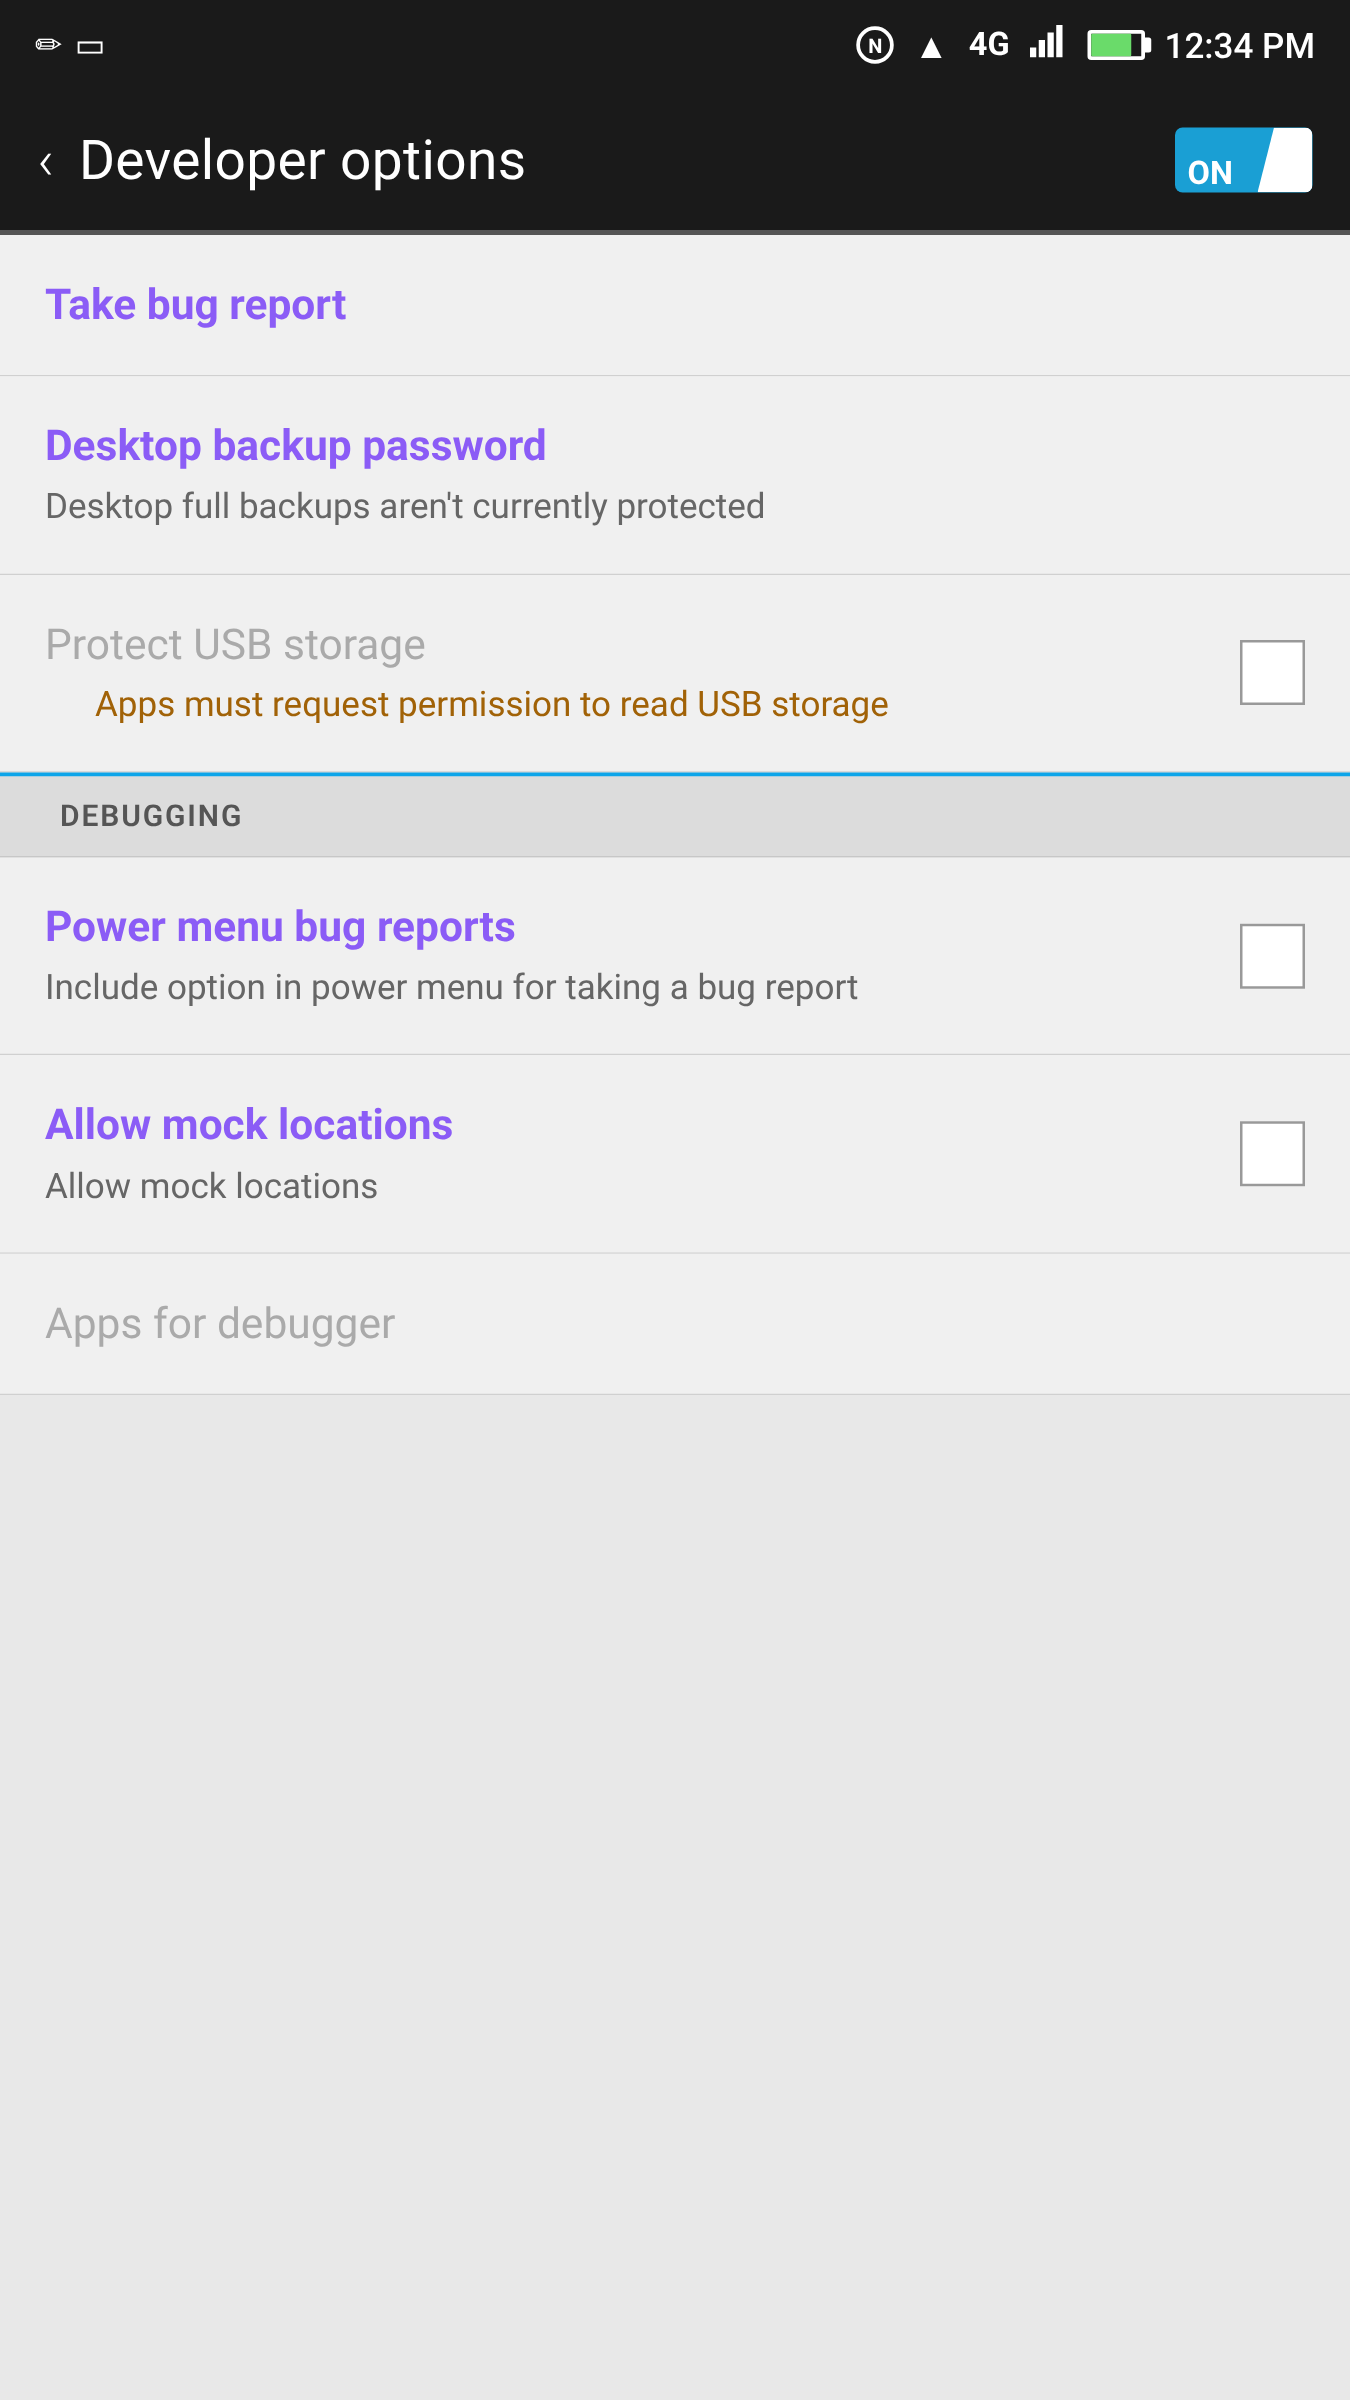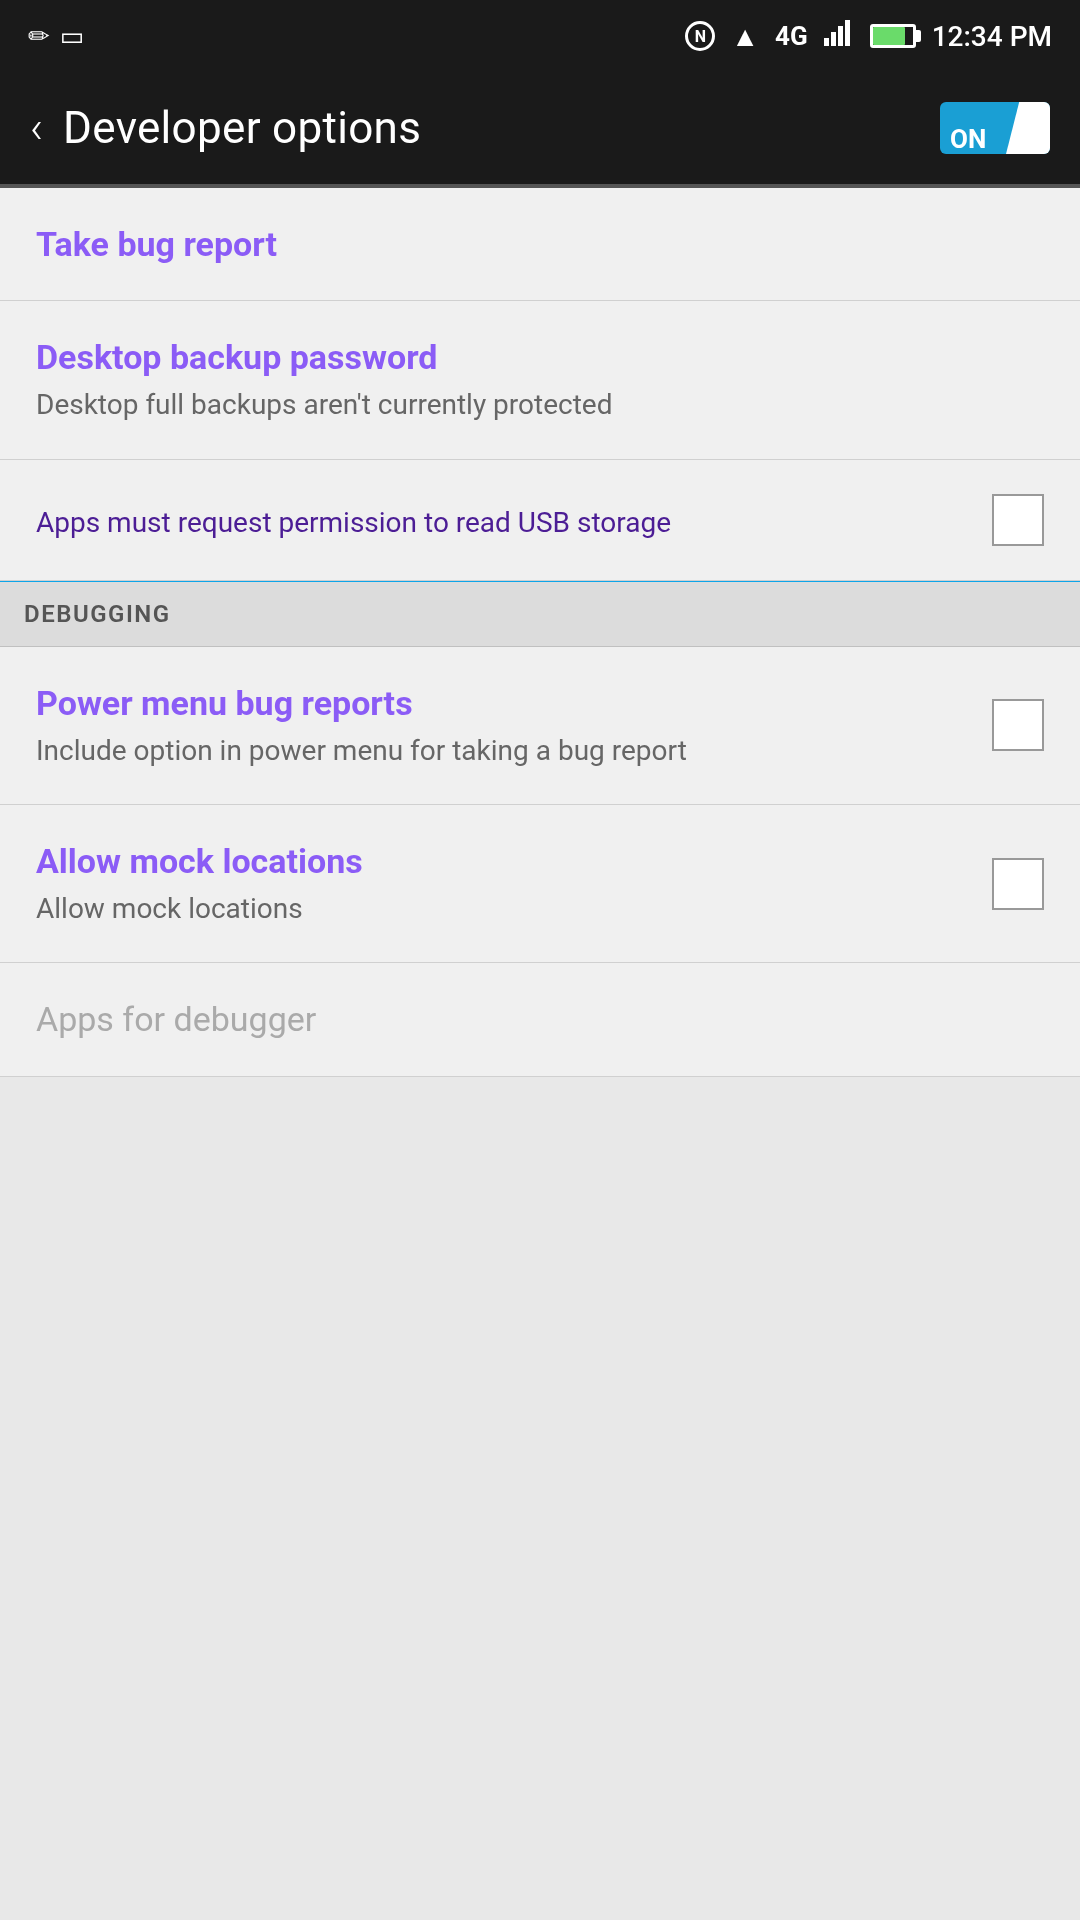--- a/index.html
+++ b/index.html
@@ -184,29 +184,30 @@
     }
 
     .settings-item-subtitle {
       font-size: 28px;
       color: #666;
       margin-top: 6px;
       line-height: 1.4;
     }
 
     .settings-item-subtitle.disabled {
-      color: #4c1d95;
+      color: #a16207;
+      margin-left: 40px;
     }
 
     
     .section-header {
       background: #dcdcdc;
-      padding: 18px 24px;
+      padding: 18px 48px;
       border-bottom: 1px solid #c0c0c0;
-      border-top: 1px solid #0ea5e9;
+      border-top: 3px solid #0ea5e9;
     }
 
     .section-header-text {
       font-size: 24px;
       font-weight: 600;
       color: #555;
       letter-spacing: 1.5px;
       text-transform: uppercase;
     }
 
@@ -291,20 +292,21 @@
       </div>
     </div>
     <div class="settings-item">
       <div class="settings-item-content">
         <div class="settings-item-title">Desktop backup password</div>
         <div class="settings-item-subtitle">Desktop full backups aren't currently protected</div>
       </div>
     </div>
     <div class="settings-item">
       <div class="settings-item-content">
+        <div class="settings-item-title disabled">Protect USB storage</div>
         <div class="settings-item-subtitle disabled">Apps must request permission to read USB storage</div>
       </div>
       <div class="checkbox"></div>
     </div>
     <div class="section-header"><span class="section-header-text">DEBUGGING</span></div>
     <div class="settings-item">
       <div class="settings-item-content">
         <div class="settings-item-title">Power menu bug reports</div>
         <div class="settings-item-subtitle">Include option in power menu for taking a bug report</div>
       </div>

